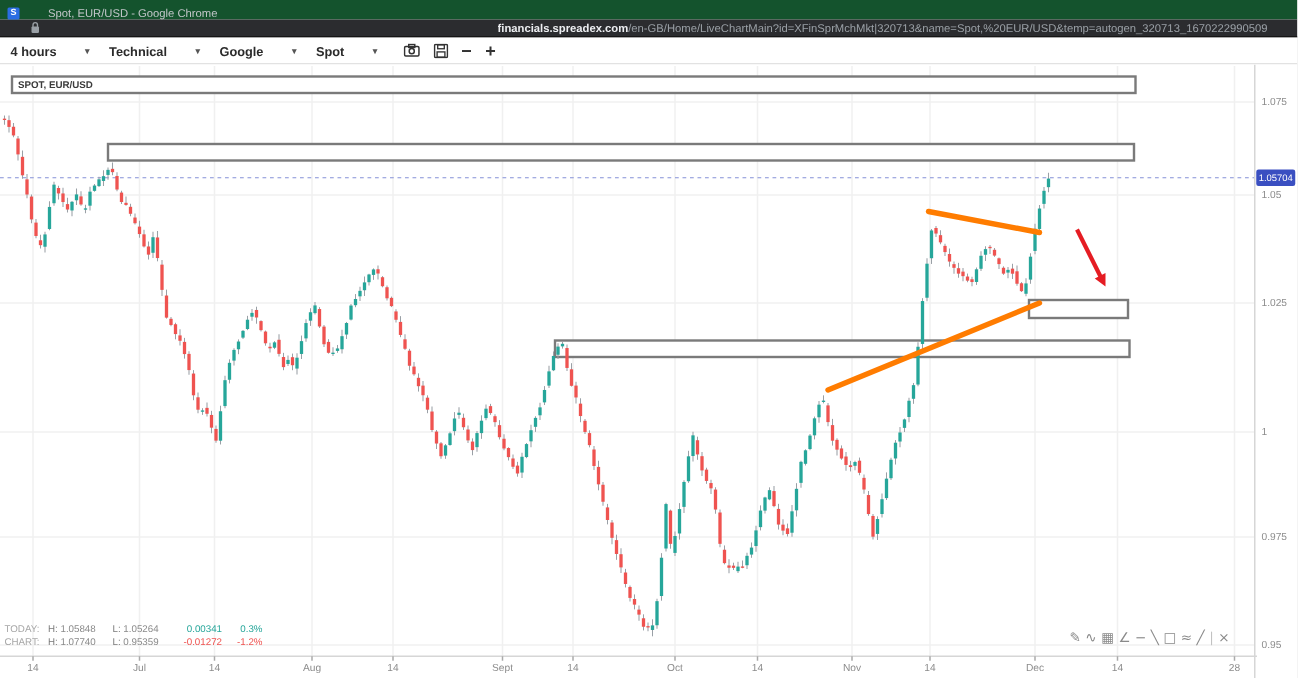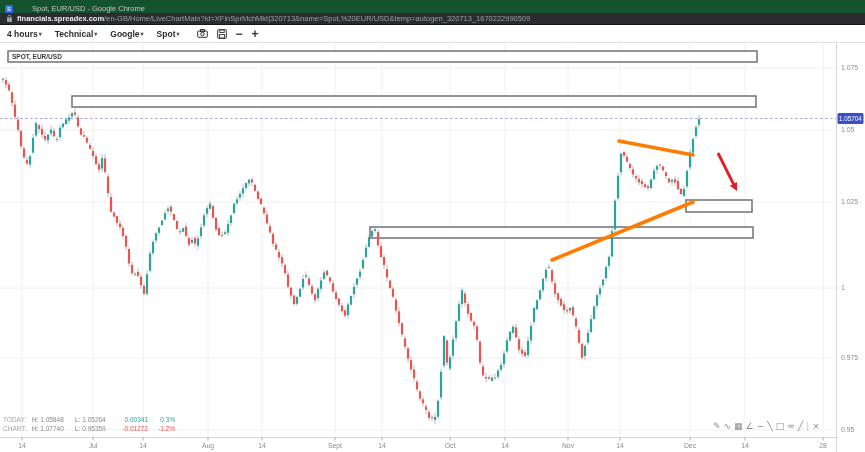--- a/index.html
+++ b/index.html
@@ -4,30 +4,30 @@
 <style>
   html,body{margin:0;padding:0;background:#e9e9e9;}
   *{box-sizing:border-box;font-family:"Liberation Sans",sans-serif;}
   .window{position:relative;width:865px;height:452px;background:#fff;overflow:hidden;}
 
   
   .titlebar{height:13px;background:#14532d;display:flex;align-items:flex-end;padding:0 5px;gap:19px;}
   .favicon{width:8px;height:8px;background:#2b6de3;color:#fff;font-size:6px;font-weight:bold;
            display:flex;align-items:center;justify-content:center;border-radius:1px;flex:0 0 auto;}
   .title{color:#c3c6ca;font-size:7.5px;white-space:nowrap;}
-  .urlbar{height:12px;background:#2b2c2f;display:flex;align-items:center;padding:0 6px;gap:4px;
-          border-bottom:1px solid #151515;}
+  .urlbar{height:12px;background:#2b2c2f;display:flex;align-items:center;padding:0 20px;gap:4px;
+          border-bottom:1px solid #151515;justify-content:space-between;}
   .urltext{font-size:7.5px;white-space:nowrap;overflow:hidden;}
   .urltext .domain{color:#eceef1;font-weight:bold;}
   .urltext .path{color:#9aa0a6;}
 
   
   .toolbar{height:18px;background:#fff;border-bottom:1px solid #e2e2e2;display:flex;align-items:center;
            gap:13px;padding:0 7px;}
-  .dd{background:none;border:none;padding:0;display:flex;align-items:center;gap:1px;
+  .dd{background:none;border:none;padding:0;display:flex;align-items:center;gap:19px;
       font-size:8.5px;font-weight:600;color:#2b2b2b;cursor:pointer;}
   .caret{font-size:6px;color:#555;}
   .iconbtn{display:flex;align-items:center;justify-content:center;color:#333;cursor:pointer;}
   .iconbtn.txt{font-size:12px;font-weight:700;line-height:10px;}
   .icons{display:flex;align-items:center;gap:9px;margin-left:4px;}
 
   
   .chart{position:relative;width:865px;height:409px;background:#fff;}
   #chart-svg{position:absolute;left:0;top:0;}
 

